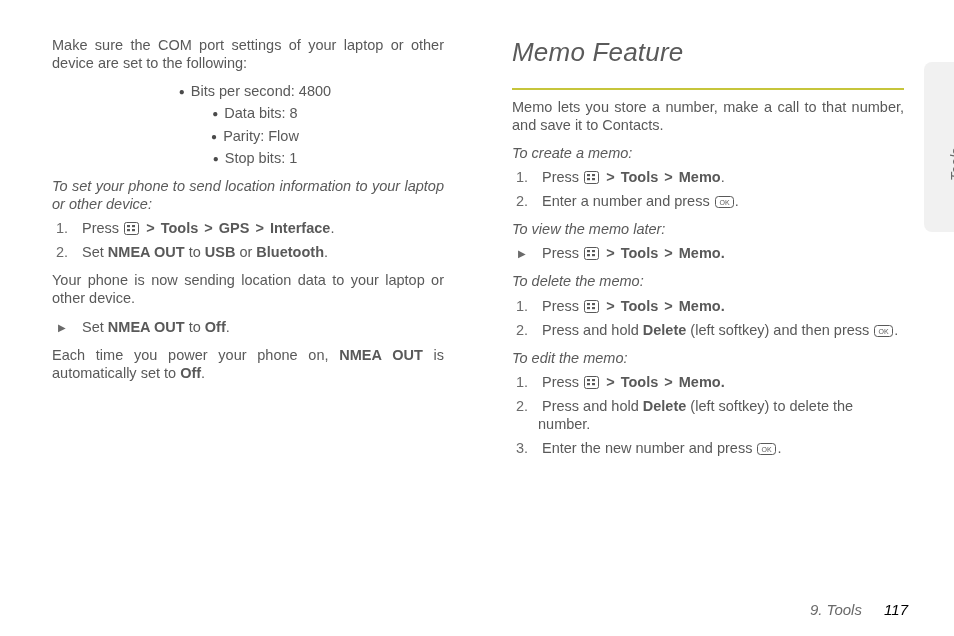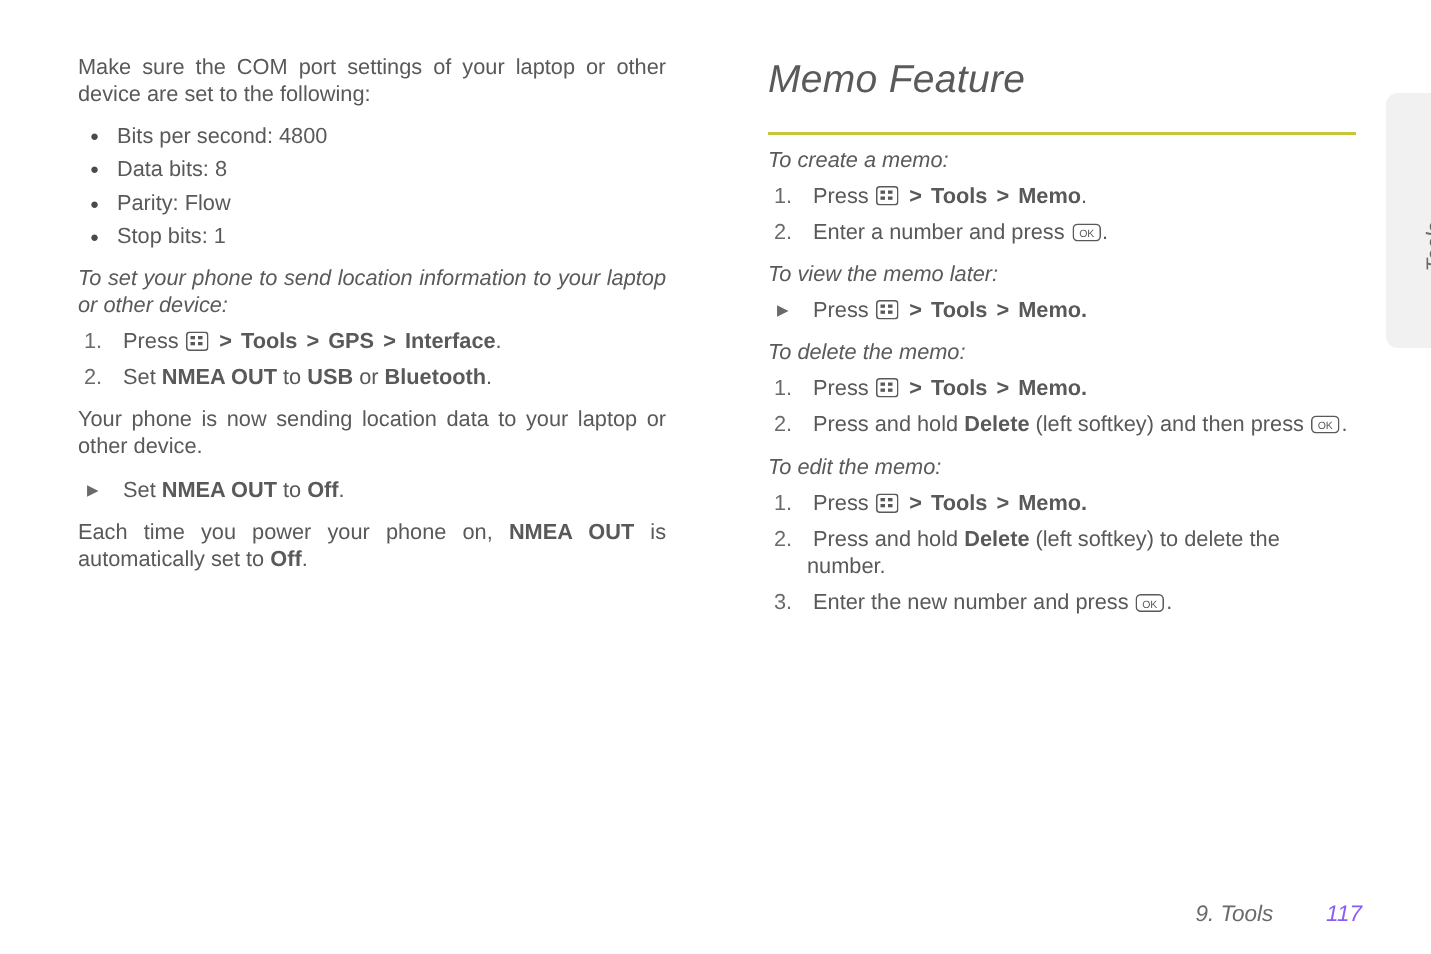--- a/index.html
+++ b/index.html
@@ -34,21 +34,21 @@
     margin: 0 0 8px 0;
     border-bottom: 2px solid #c6c53b;
     padding-bottom: 19px;
     letter-spacing: 0.2px;
   }
   .lead { font-style: italic; color: #5a5a5a; margin-bottom: 6px; }
   ul.bullets, ol.nums, ul.arrows {
     margin: 0 0 10px 0;
     padding-left: 26px;
   }
-  ul.bullets { list-style: none; }
+  ul.bullets { list-style: none; text-align: center; }
   ul.bullets li::before {
     content: "●";
     color: #4a4a4a;
     display: inline-block;
     margin-left: -18px;
     width: 18px;
     font-size: 10px;
     vertical-align: 1px;
   }
   ul.bullets li { margin-bottom: 4px; }
@@ -103,22 +103,22 @@
   .footer {
     position: absolute;
     right: 46px;
     bottom: 18px;
     font-style: italic;
     font-size: 15px;
     color: #6a6a6a;
   }
   .footer .pagenum {
     font-style: italic;
-    margin-left: 31px;
-    color: #8b5cf6;
+    margin-left: 18px;
+    color: #000000;
   }
   .justify { text-align: justify; }
 </style>
 </head>
 <body>
 
 <div class="page">
 
   <div class="col">
     <p class="justify">Make sure the COM port settings of your laptop or other device are set to the following:</p>
@@ -166,20 +166,21 @@
     </ul>
 
     <p class="justify">
       <span>Each time you power your phone on, </span><span class="bold">NMEA OUT</span><span> is automatically set to </span><span class="bold">Off</span><span>.</span>
     </p>
   </div>
 
   <div class="col">
     <h1 class="section">Memo Feature</h1>
 
+    <p class="justify">Memo lets you store a number, make a call to that number, and save it to Contacts.</p>
 
     <p class="lead">To create a memo:</p>
     <ol class="nums">
       <li>
         <span>Press </span>
         <span class="menu-icon">
           <svg width="15" height="13">
               <rect x="0.5" y="0.5" width="14" height="12" rx="2" fill="none" stroke="#595959"></rect>
               <rect x="3" y="3" width="3" height="2.2" fill="#595959"></rect>
               <rect x="8" y="3" width="3" height="2.2" fill="#595959"></rect>

